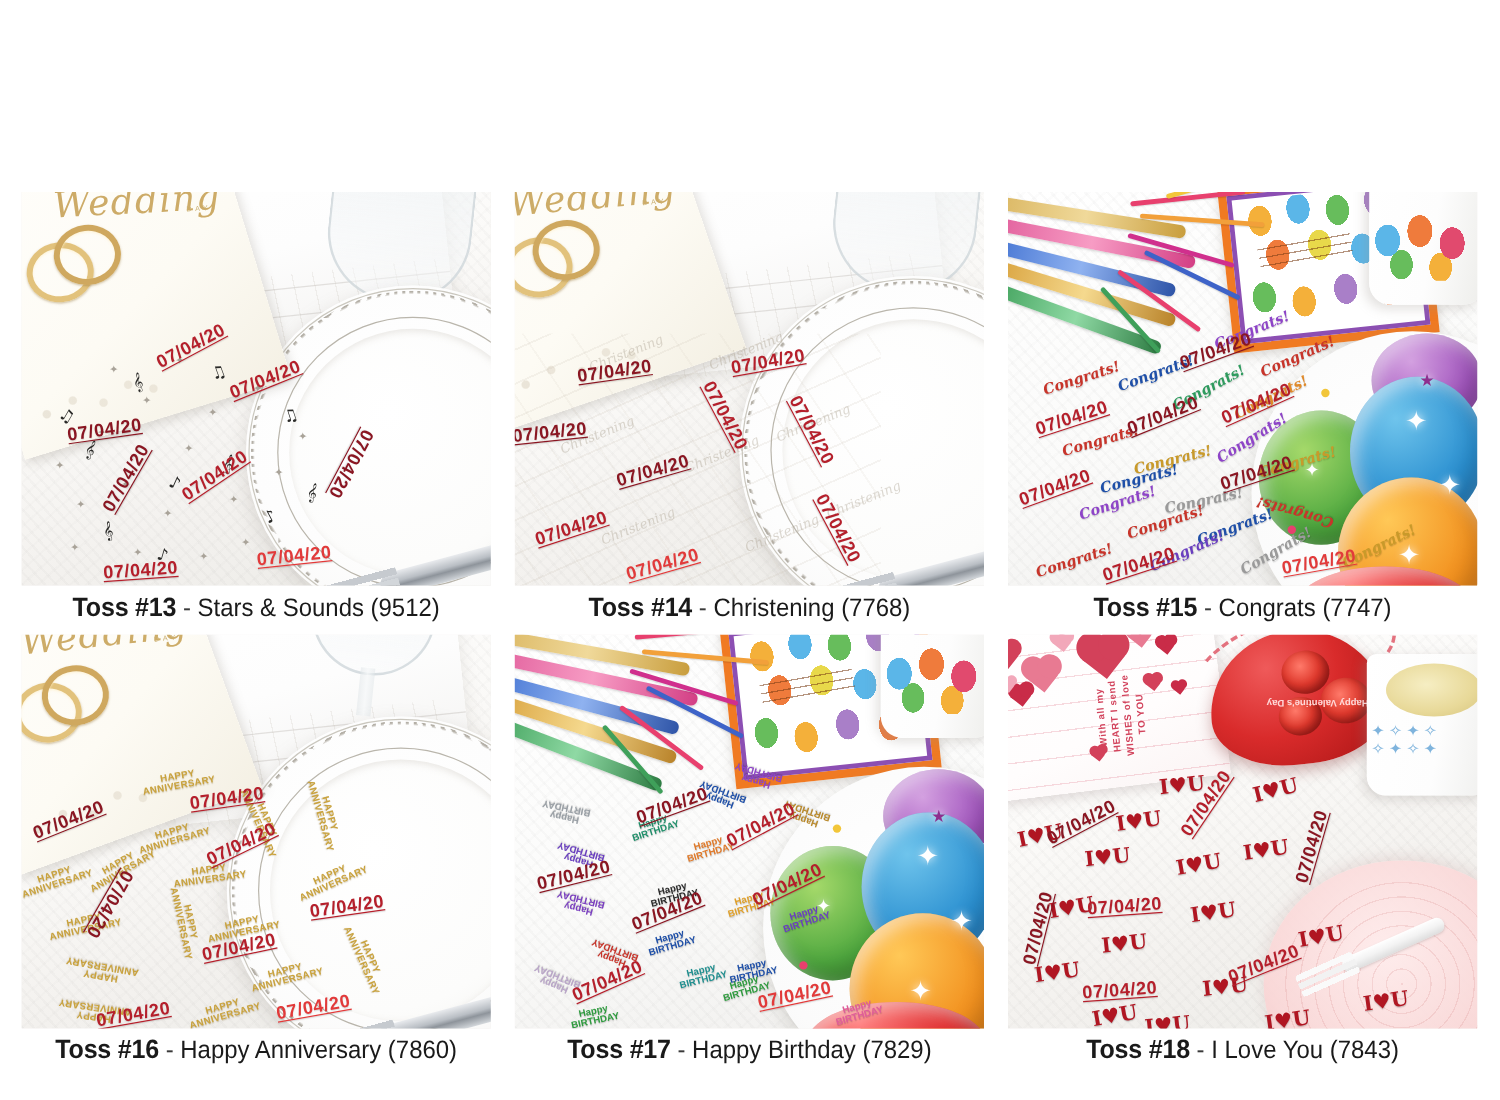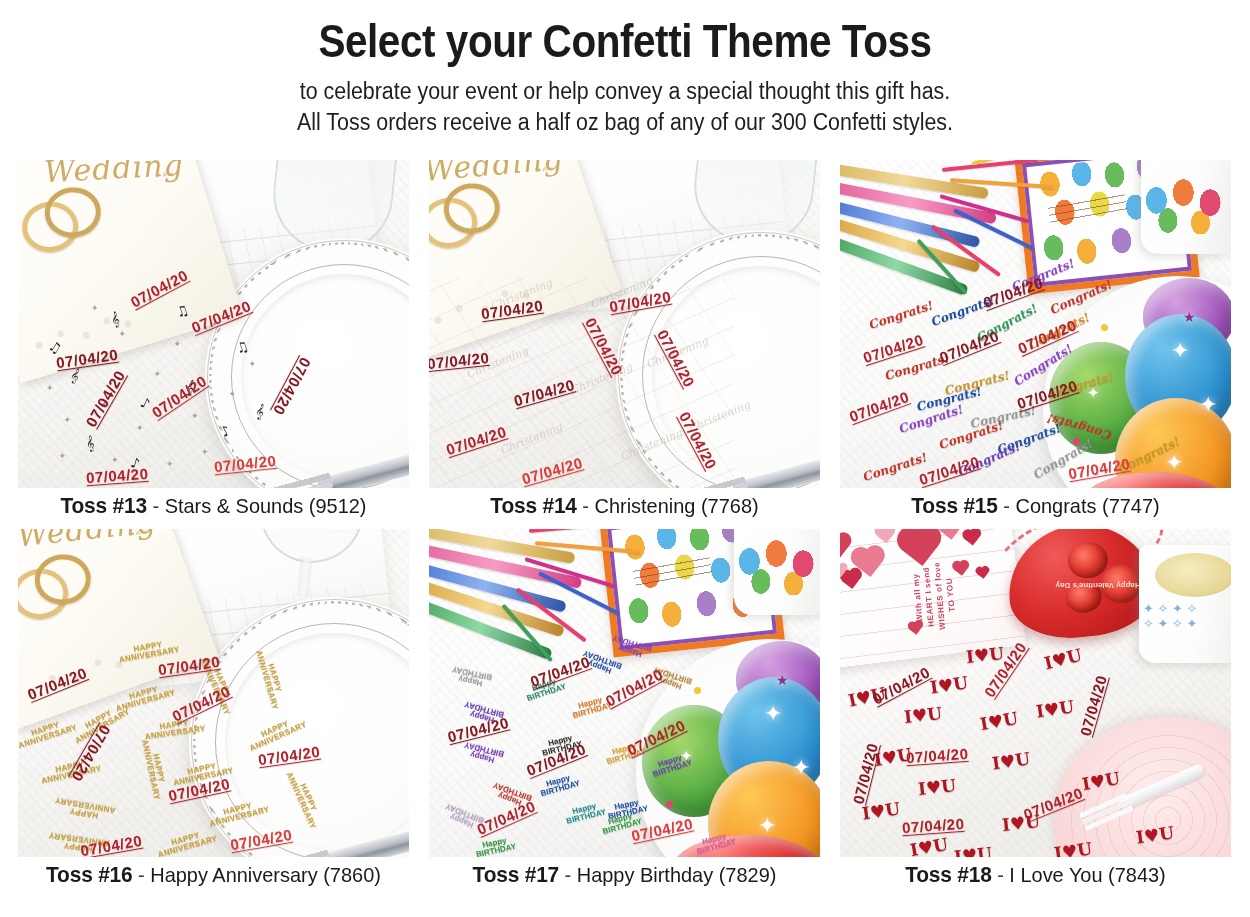--- a/index.html
+++ b/index.html
@@ -535,27 +535,20 @@
   }
 
   
   .sparkle-cloud { position:absolute; left: 18px; top: 120px; width: 250px; height: 200px; }
 </style>
 </head>
 <body>
 
 <div class="page">
 
-  <div class="header">
-    <div class="page-title">Select your Confetti Theme Toss</div>
-    <div class="subtitle">
-      <span class="sub-line">to celebrate your event or help convey a special thought this gift has.</span>
-      <span class="sub-line">All Toss orders receive a half oz bag of any of our 300 Confetti styles.</span>
-    </div>
-  </div>
 
   <div class="grid">
 
     <div class="tile">
       <div class="photo">
         <div class="tablecloth"></div>
         <div class="linen"></div>
 
         <div class="napkin">
             <div class="fold"></div>

